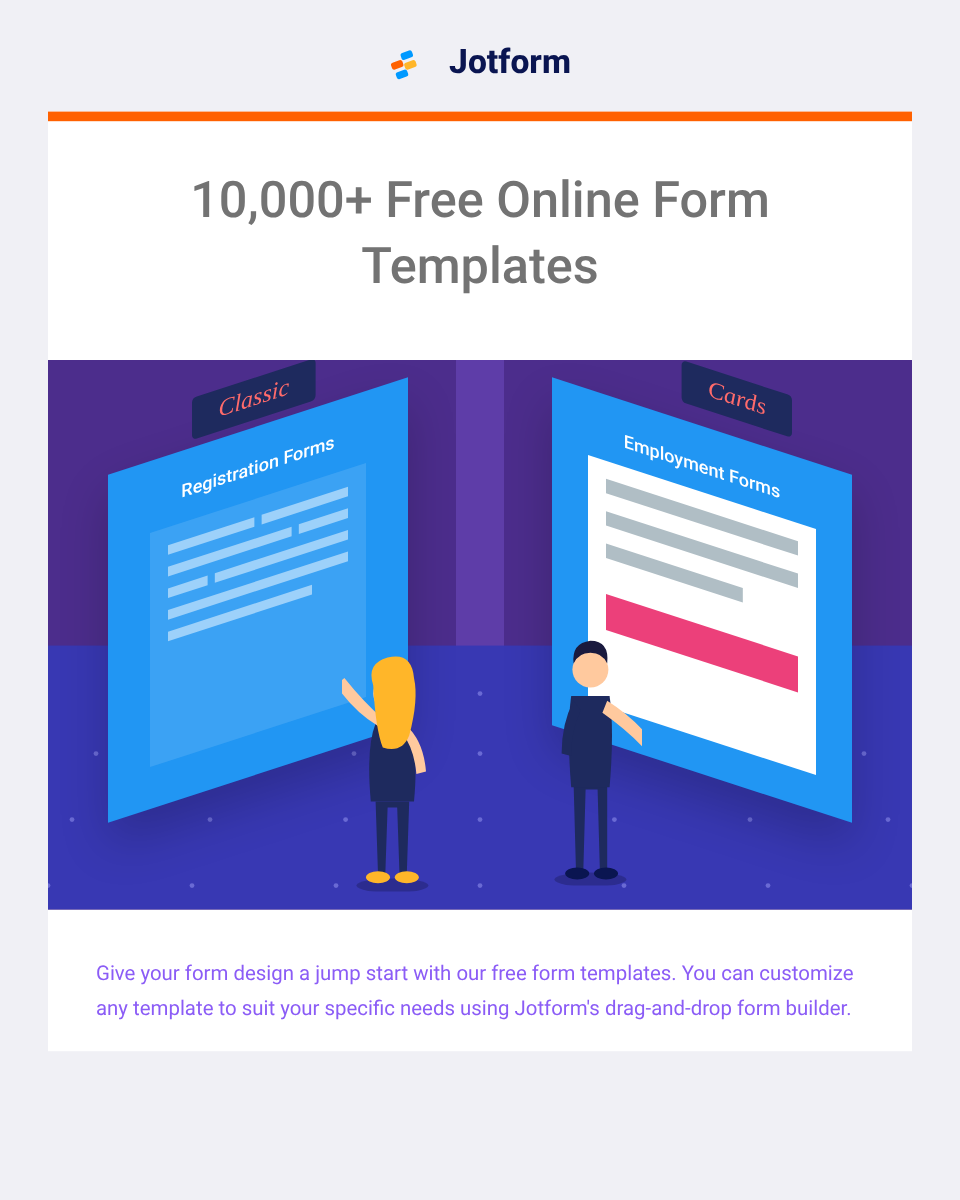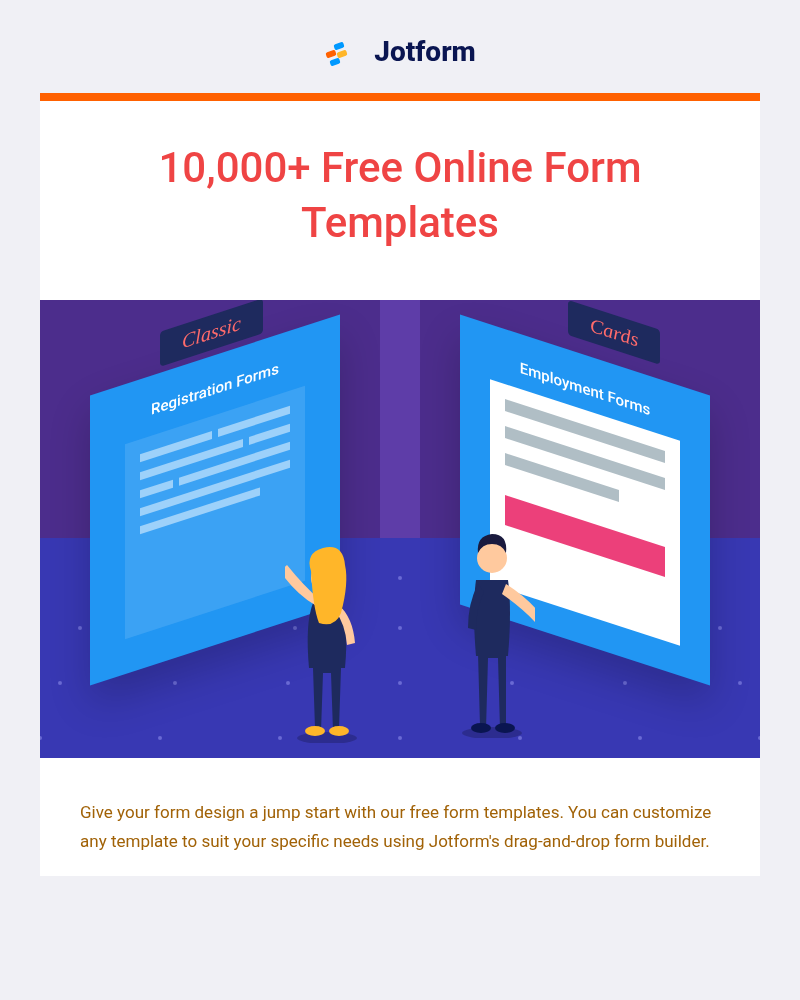--- a/index.html
+++ b/index.html
@@ -35,21 +35,21 @@
       border-top: 8px solid #ff6100;
       padding: 0;
     }
     .headline-section {
       padding: 40px 60px 50px;
       text-align: center;
     }
     .headline {
       font-size: 42px;
       font-weight: 500;
-      color: #ef4444;
+      color: #737373;
       line-height: 1.3;
     }
     .hero-illustration {
       width: 100%;
       height: 458px;
       background: #4c2d8c;
       position: relative;
       overflow: hidden;
     }
     .floor {
@@ -189,21 +189,21 @@
       position: absolute;
       right: 225px;
       bottom: 20px;
       width: 85px;
       height: 230px;
     }
     .body-text {
       padding: 40px 40px 20px;
       font-size: 17px;
       line-height: 1.7;
-      color: #a16207;
+      color: #8b5cf6;
     }
     .dot { fill: #6a6ad4; }
   </style>
 </head>
 <body>
 
 <div class="container">
   <div class="logo-section">
     <span class="logo-icon">
       <svg width="30" height="30" viewBox="0 0 30 30">

